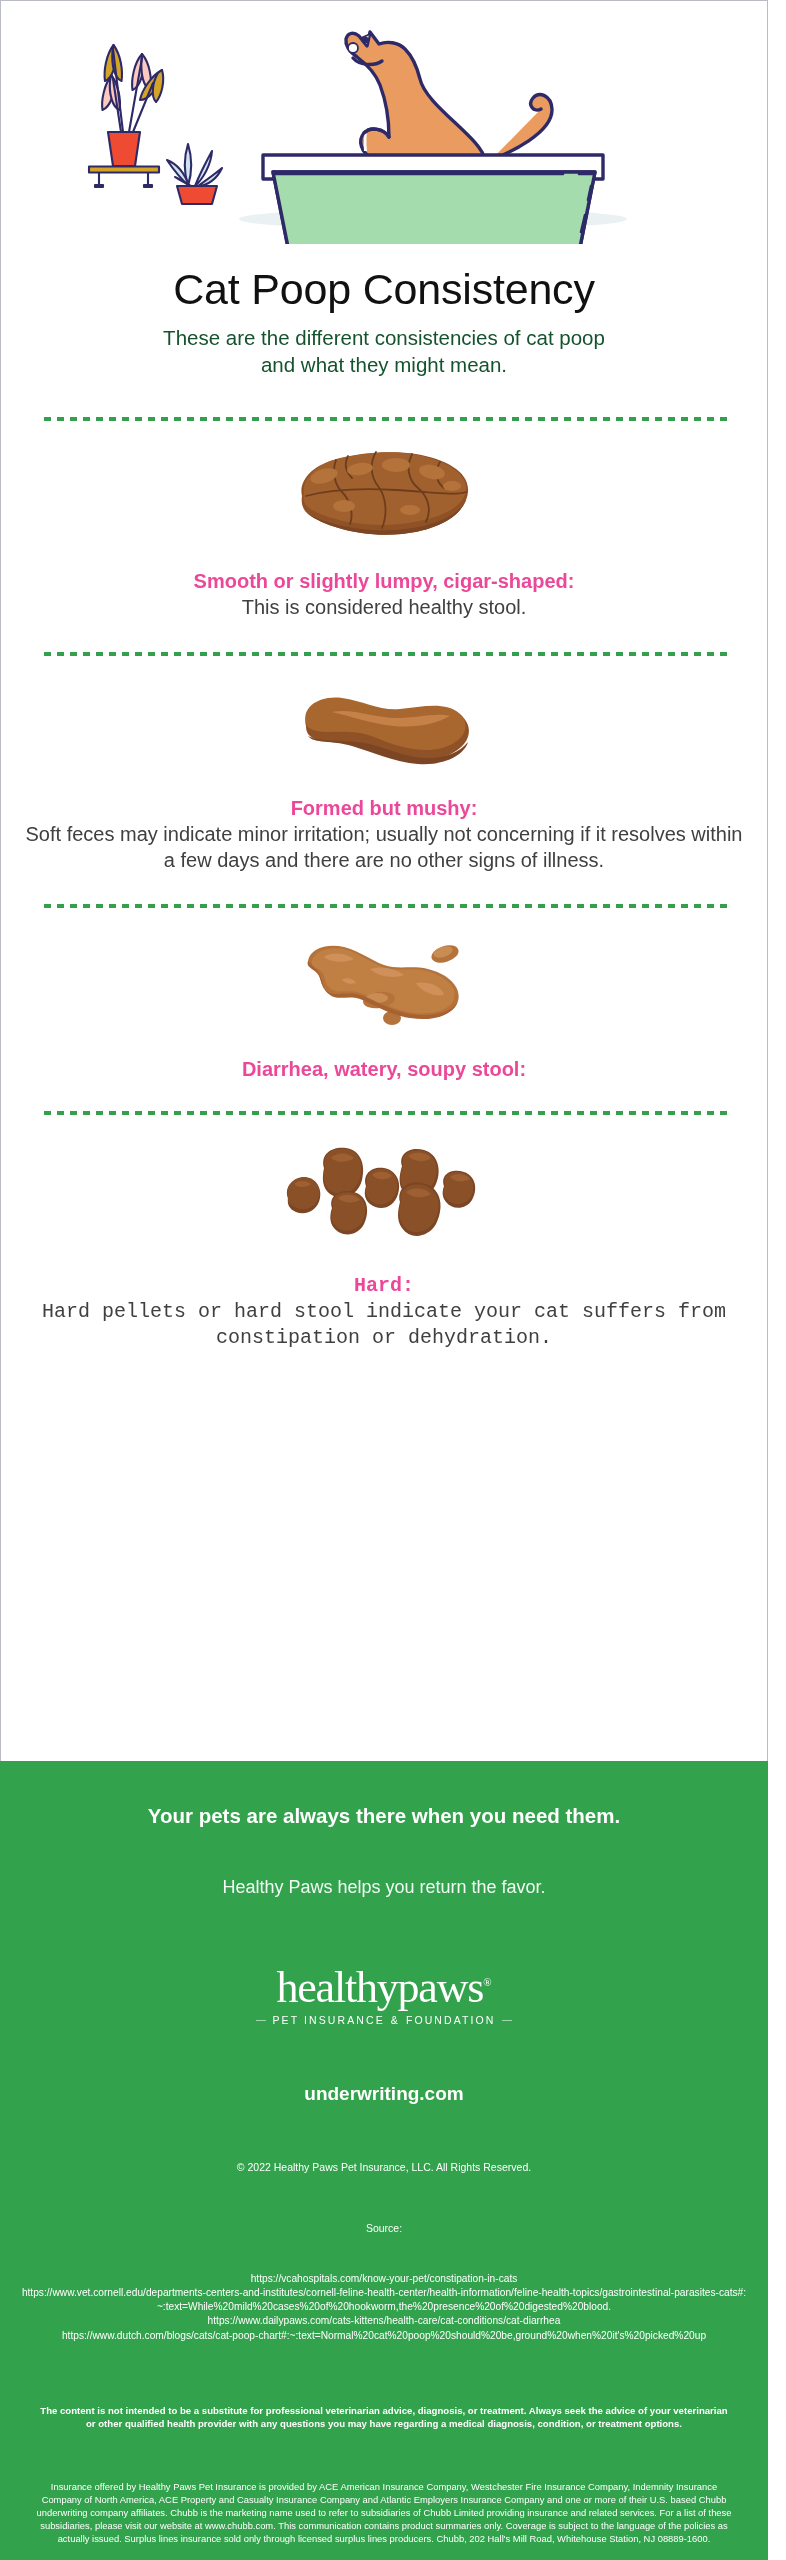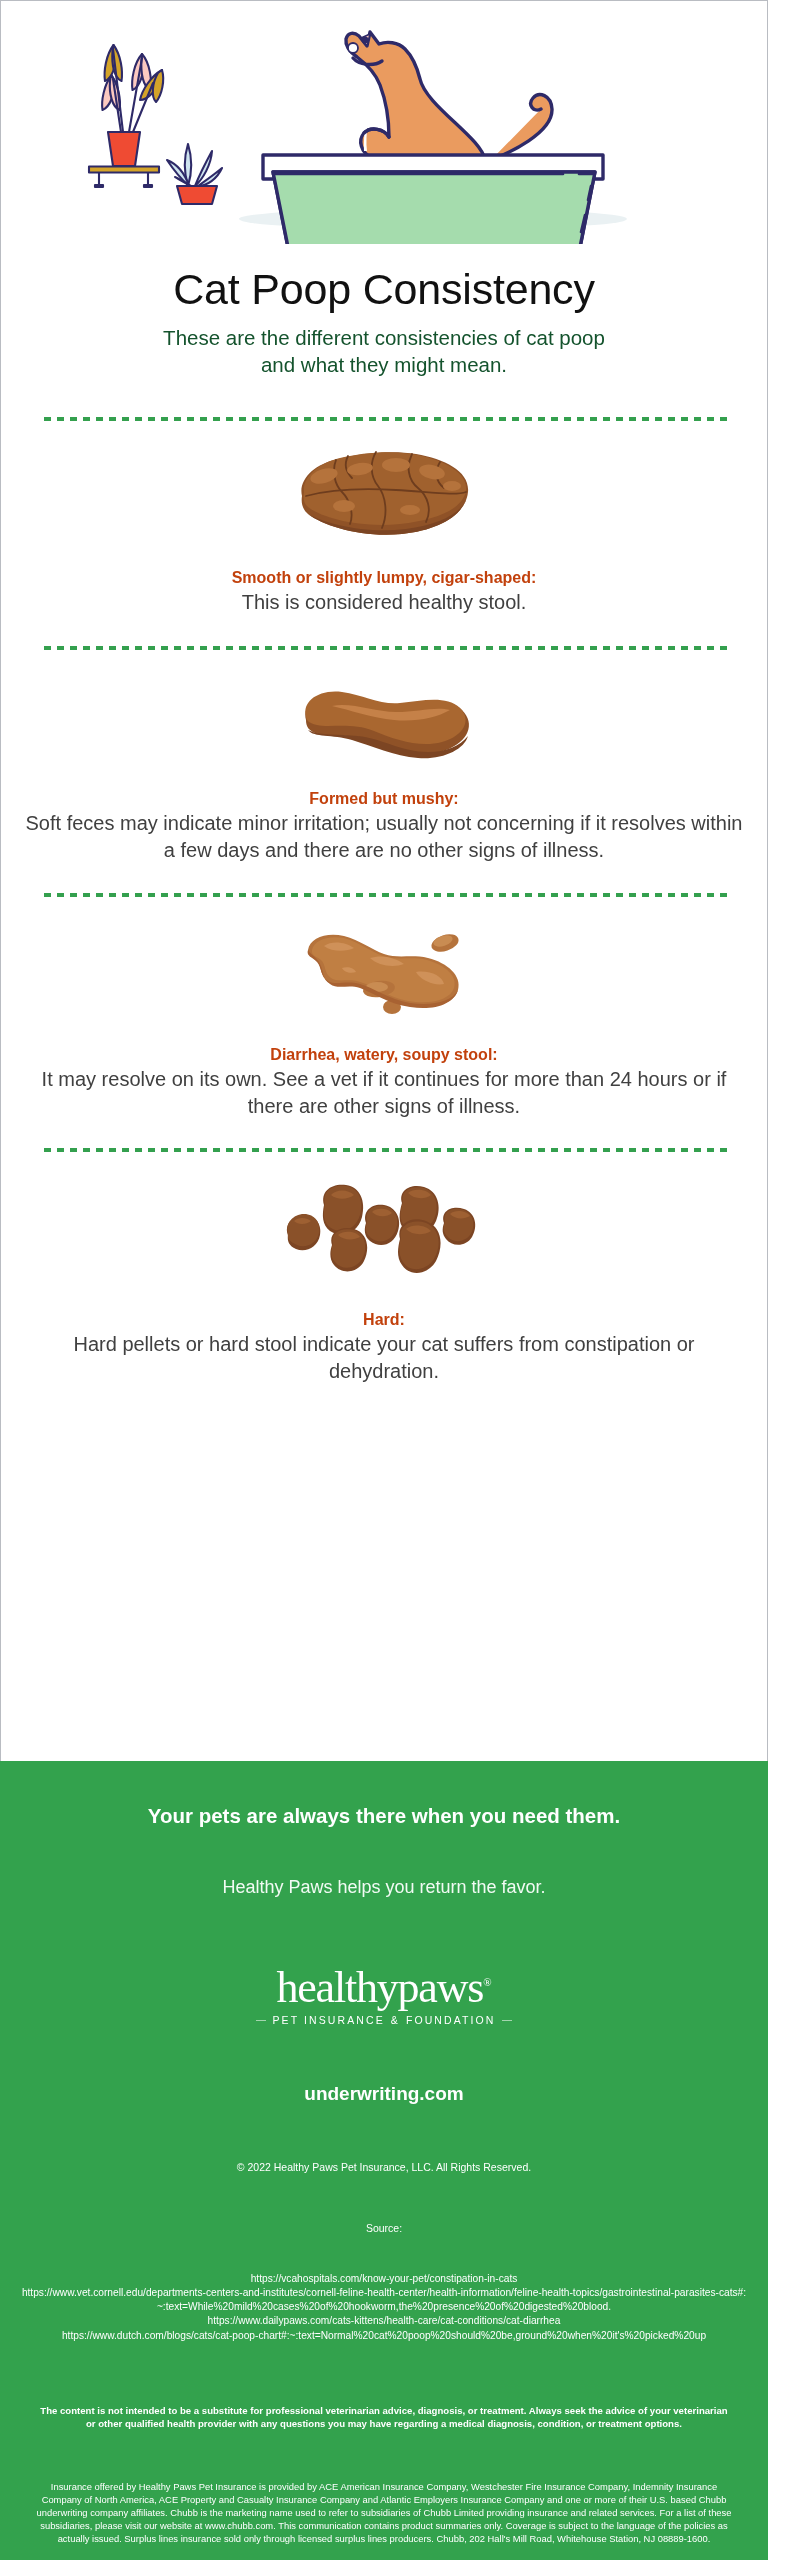--- a/index.html
+++ b/index.html
@@ -72,23 +72,23 @@
     text-align: center;
     padding: 0 22px;
   }
   .stool-art {
     display: flex;
     justify-content: center;
     align-items: center;
   }
   .stool-art svg { display: block; }
   .section-heading {
-    font-size: 16px;
+    font-size: 20px;
     font-weight: bold;
-    color: #c2410c;
+    color: #ec4899;
     margin: 0;
     line-height: 1.3;
     text-align: center;
   }
   .section-body {
     font-size: 20px;
     font-weight: 400;
     color: #404040;
     margin: 0;
     line-height: 1.33;
@@ -360,26 +360,25 @@
           <g fill="#c98c52">
             <ellipse cx="159" cy="17" rx="10" ry="5" transform="rotate(-18 159 17)"></ellipse>
             <ellipse cx="93" cy="63" rx="11" ry="5"></ellipse>
           </g>
           <path d="M24 26 C28 32 34 34 36 40 C40 48 38 55 46 60 C54 66 64 60 76 64
                    C90 69 104 80 126 83 C150 87 170 80 174 66 C168 78 148 82 126 79
                    C104 75 90 64 76 60 C62 56 52 62 44 57 C36 52 38 44 33 38 C28 33 22 32 24 26 Z" fill="#a86232"></path>
         </svg>
       </div>
       <p class="section-heading" style="margin-top:26px;">Diarrhea, watery, soupy stool:</p>
-      <p class="section-body">It may resolve on its own. See a vet if it continues for more than 24 hours or if there are other signs of illness.</p>
     </div>
 
     <div class="divider" style="margin-top:29px;"></div>
 
-    <div class="section" style="margin-top:31px;">
+    <div class="section" style="margin-top:31px;font-family:Liberation Mono, monospace;">
       <div class="stool-art">
         <svg width="220" height="100" viewBox="0 0 220 100">
           <g>
 
             <path d="M14 52 C10 42 18 32 30 32 C42 32 48 42 46 52 C44 64 32 70 22 66 C15 63 13 58 14 52 Z" fill="#7c4523"></path>
             <path d="M14 50 C11 41 19 31 30 31 C41 31 47 40 45 50 C43 60 32 66 23 62 C16 59 13 56 14 50 Z" fill="#8a5129"></path>
             <path d="M20 38 C24 34 32 34 37 38 C32 42 24 42 20 38 Z" fill="#9e6032"></path>
 
             <path d="M50 22 C46 8 58 0 72 2 C86 4 92 18 88 34 C84 50 68 56 56 48 C48 42 48 32 50 22 Z" fill="#7c4523"></path>
             <path d="M51 21 C48 8 59 1 72 3 C85 5 90 18 86 32 C82 46 68 52 57 45 C49 40 49 30 51 21 Z" fill="#8a5129"></path>

